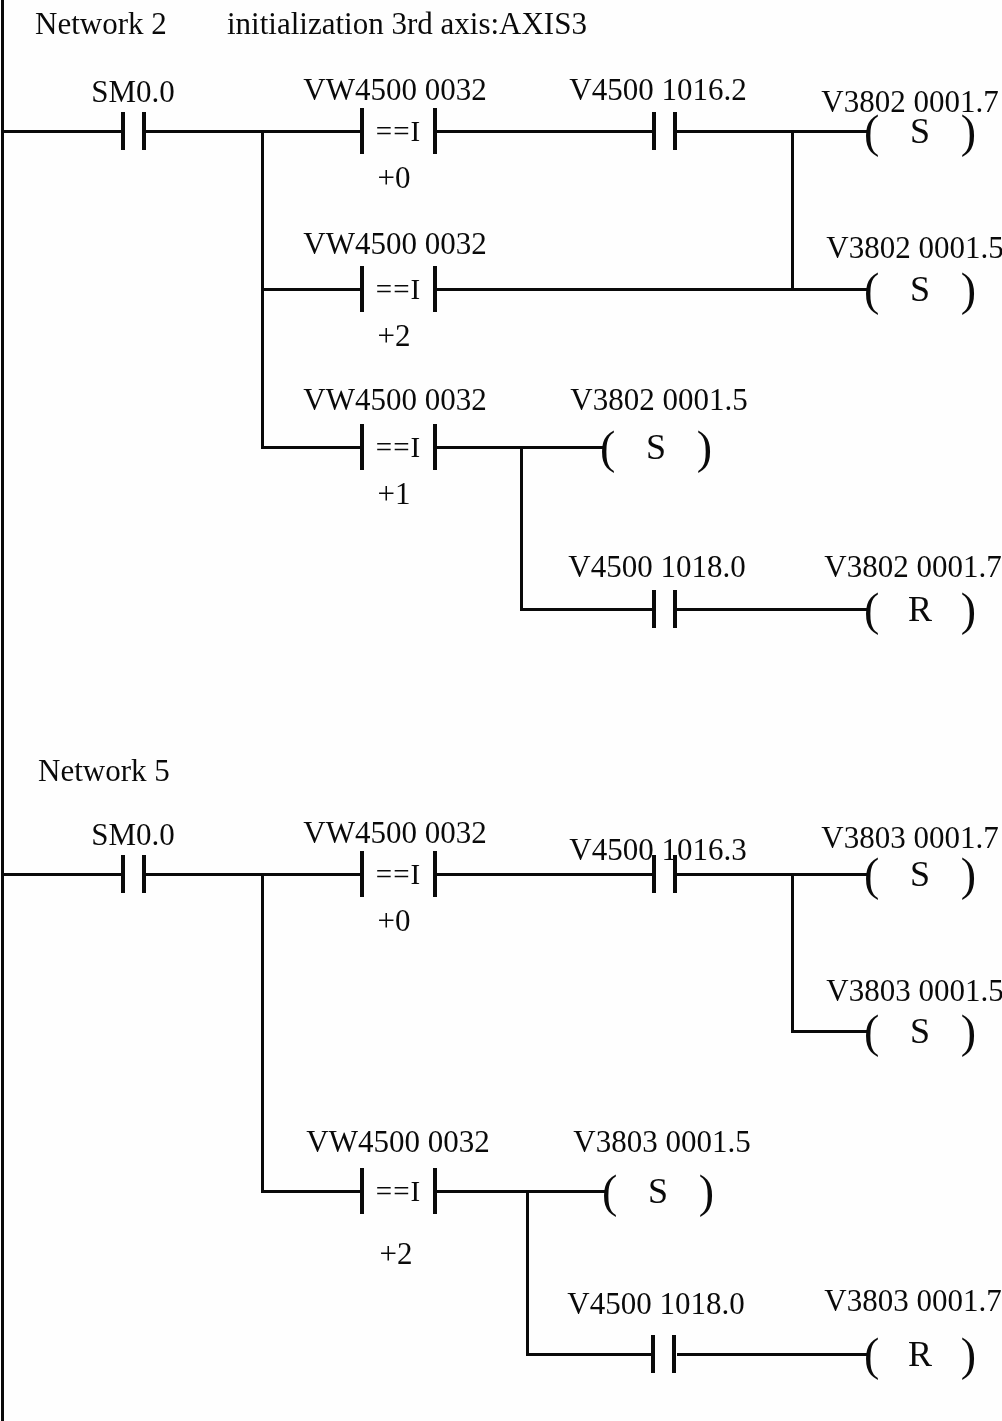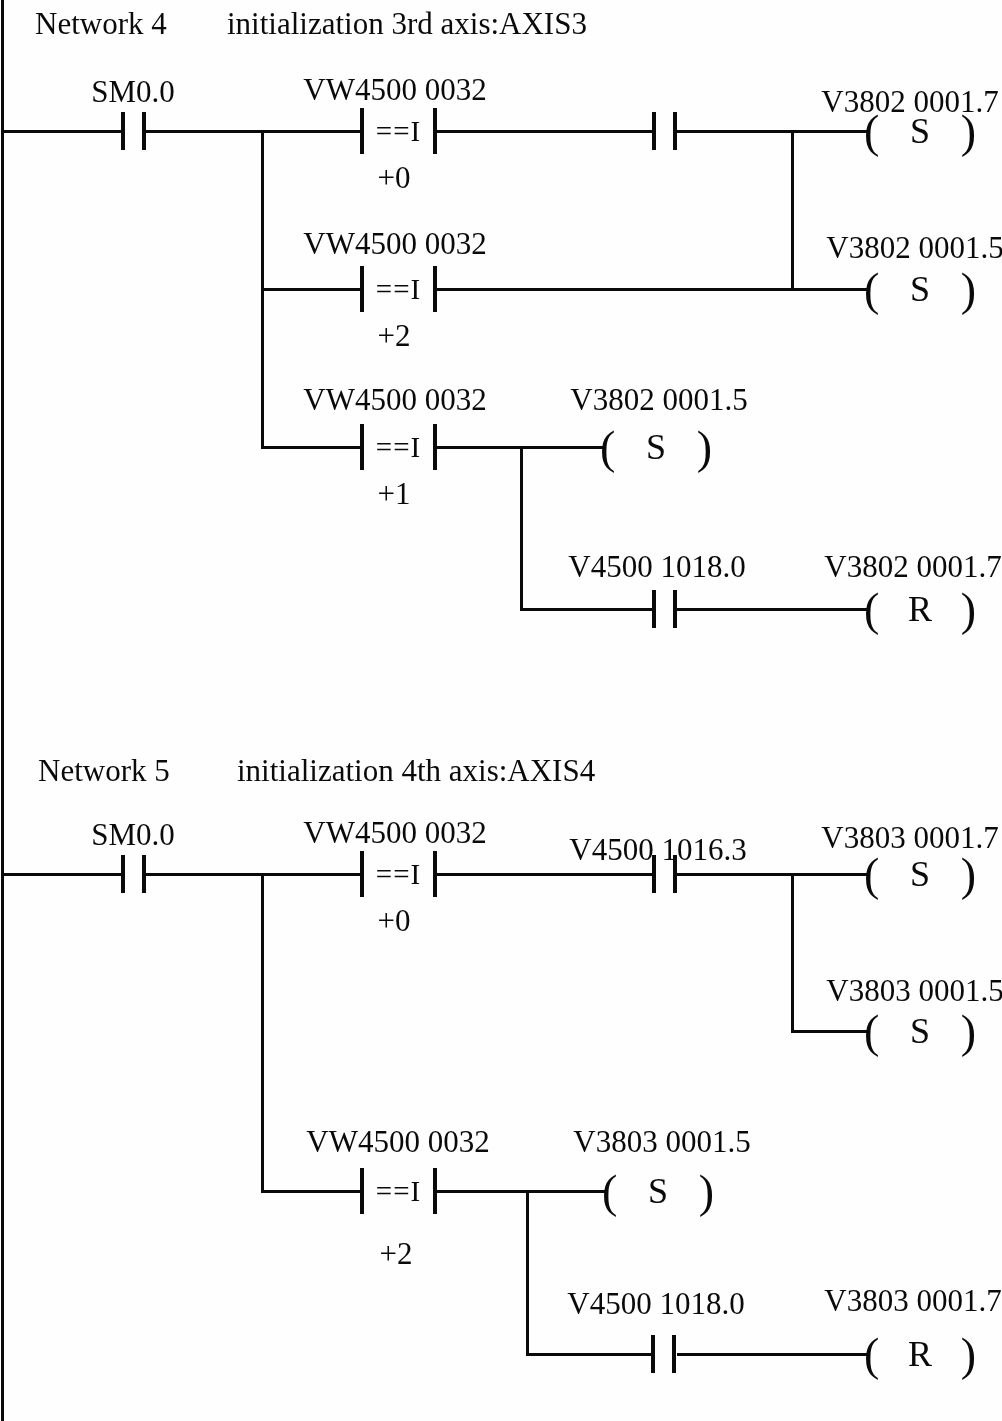--- a/index.html
+++ b/index.html
@@ -38,40 +38,41 @@
   .coil::after{content:")";}
   .coil .letter{flex:1;text-align:center;font-size:36px;}
 </style>
 </head>
 <body>
 
 <div class="canvas">
 
   <div class="vl" style="left:1px;top:0;height:1421px;"></div>
 
-  <div class="net-name" style="left:35px;top:6px;">Network 4</div>
+  <div class="net-name" style="left:35px;top:6px;">Network 2</div>
   <div class="net-title" style="left:227px;top:6px;">initialization 3rd axis:AXIS3</div>
 
   <div class="hl" style="left:2px;top:130px;width:121px;"></div>
   <div class="hl" style="left:144px;top:130px;width:218px;"></div>
   <div class="hl" style="left:435px;top:130px;width:220px;"></div>
   <div class="hl" style="left:675px;top:130px;width:192px;"></div>
 
   <div class="vl" style="left:261px;top:130px;height:319px;"></div>
   <div class="vl" style="left:791px;top:130px;height:161px;"></div>
 
   <div class="lbl" style="left:133px;top:76px;">SM0.0</div>
   <div class="contact" style="left:121px;top:112px;"></div>
 
   <div class="lbl" style="left:395px;top:74px;">VW4500 0032</div>
   <div class="cmp" style="left:360px;top:108px;">
     <span class="op">==I</span>
   </div>
   <div class="lbl" style="left:394px;top:162px;">+0</div>
 
+  <div class="lbl" style="left:658px;top:74px;">V4500 1016.2</div>
   <div class="contact" style="left:652px;top:112px;"></div>
 
   <div class="lbl" style="left:910px;top:86px;">V3802 0001.7</div>
   <div class="coil" style="left:864px;top:101px;">
     <span class="letter">S</span>
   </div>
 
   <div class="hl" style="left:262px;top:288px;width:100px;"></div>
   <div class="hl" style="left:435px;top:288px;width:432px;"></div>
 
@@ -106,21 +107,20 @@
 
   <div class="lbl" style="left:657px;top:551px;">V4500 1018.0</div>
   <div class="contact" style="left:652px;top:590px;"></div>
 
   <div class="lbl" style="left:913px;top:551px;">V3802 0001.7</div>
   <div class="coil" style="left:864px;top:579px;">
     <span class="letter">R</span>
   </div>
 
   <div class="net-name" style="left:38px;top:753px;">Network 5</div>
-  <div class="net-title" style="left:237px;top:753px;">initialization 4th axis:AXIS4</div>
 
   <div class="hl" style="left:2px;top:873px;width:121px;"></div>
   <div class="hl" style="left:144px;top:873px;width:218px;"></div>
   <div class="hl" style="left:435px;top:873px;width:220px;"></div>
   <div class="hl" style="left:675px;top:873px;width:192px;"></div>
   <div class="vl" style="left:261px;top:873px;height:320px;"></div>
   <div class="vl" style="left:791px;top:873px;height:160px;"></div>
 
   <div class="lbl" style="left:133px;top:819px;">SM0.0</div>
   <div class="contact" style="left:121px;top:855px;"></div>

